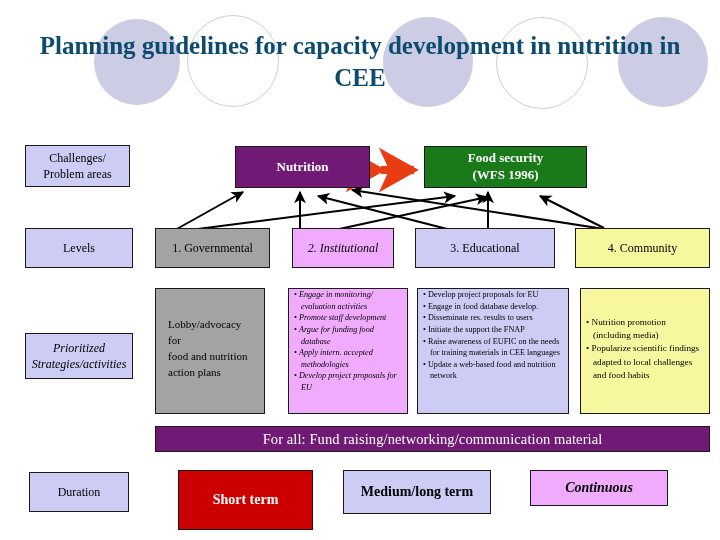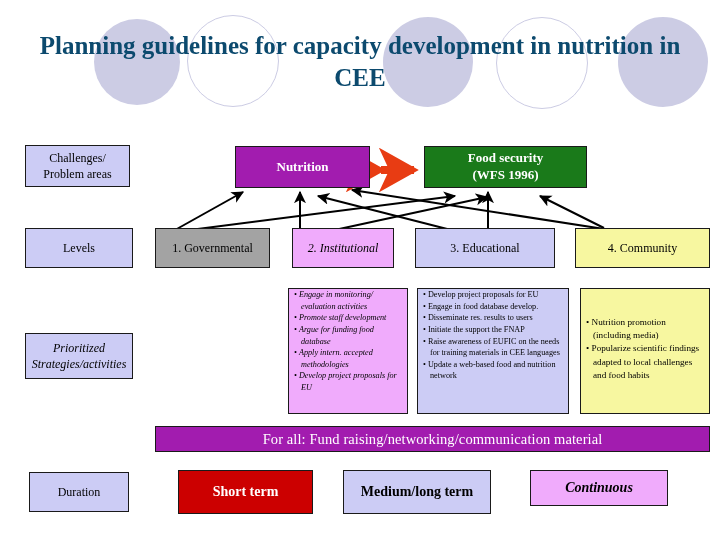--- a/index.html
+++ b/index.html
@@ -58,21 +58,21 @@
     align-items: center;
     justify-content: center;
     text-align: center;
     color: #000000;
     font-family: "Liberation Serif", "DejaVu Serif", serif;
   }
   .box.lav   { background: #ccccF5; }
   .box.pink  { background: #a3a3a3; }
   .box.green { background: #f0abfc; font-style: italic; }
   .box.yell  { background: #F7F7A0; }
-  .box.blue  { background: #a21caf; color: #ffffff; }
+  .box.blue  { background: #701a75; color: #ffffff; }
   .box.dgreen{ background: #1a7a1a; color: #ffffff; }
   .box.red   { background: #CC0000; color: #ffffff; }
 
   .rowlabel { font-size: 12px; line-height: 1.35; }
   .levelbox { font-size: 12px; }
   .hdrbox   { font-size: 13px; font-weight: bold; line-height: 1.3; }
 
   
   .detail {
     align-items: flex-start;
@@ -210,20 +210,27 @@
     <span>4. Community</span>
   </div>
 
   <div class="box lav rowlabel" style="left:25px; top:333px; width:108px; height:46px;font-style:italic;">
     <span>
       <span>Prioritized</span><br>
       <span>Strategies/activities</span>
     </span>
   </div>
 
+  <div class="box pink detail center-txt" style="left:155px; top:288px; width:110px; height:126px;">
+    <span class="plaintext">
+      <span>Lobby/advocacy for</span><br>
+      <span>food and nutrition</span><br>
+      <span>action plans</span>
+    </span>
+  </div>
 
   <div class="box green detail" style="left:288px; top:288px; width:120px; height:126px;">
     <ul>
       <li>Engage in monitoring/ evaluation activities</li>
       <li>Promote staff development</li>
       <li>Argue for funding food database</li>
       <li>Apply intern. accepted methodologies</li>
       <li>Develop project proposals for EU</li>
     </ul>
   </div>
@@ -247,21 +254,21 @@
   </div>
 
   <div class="box blue banner" style="left:155px; top:426px; width:555px; height:26px;">
     <span>For all: Fund raising/networking/communication material</span>
   </div>
 
   <div class="box lav rowlabel" style="left:29px; top:472px; width:100px; height:40px;">
     <span>Duration</span>
   </div>
 
-  <div class="box red duration-term" style="left:178px; top:470px; width:135px; height:44px;">
+  <div class="box red duration-term" style="left:178px; top:470px; width:135px; height:60px;">
     <span>Short term</span>
   </div>
   <div class="box lav duration-term" style="left:343px; top:470px; width:148px; height:44px;">
     <span>Medium/long term</span>
   </div>
   <div class="box green duration-term" style="left:530px; top:470px; width:138px; height:36px;">
     <span>Continuous</span>
   </div>
 
 </div>

